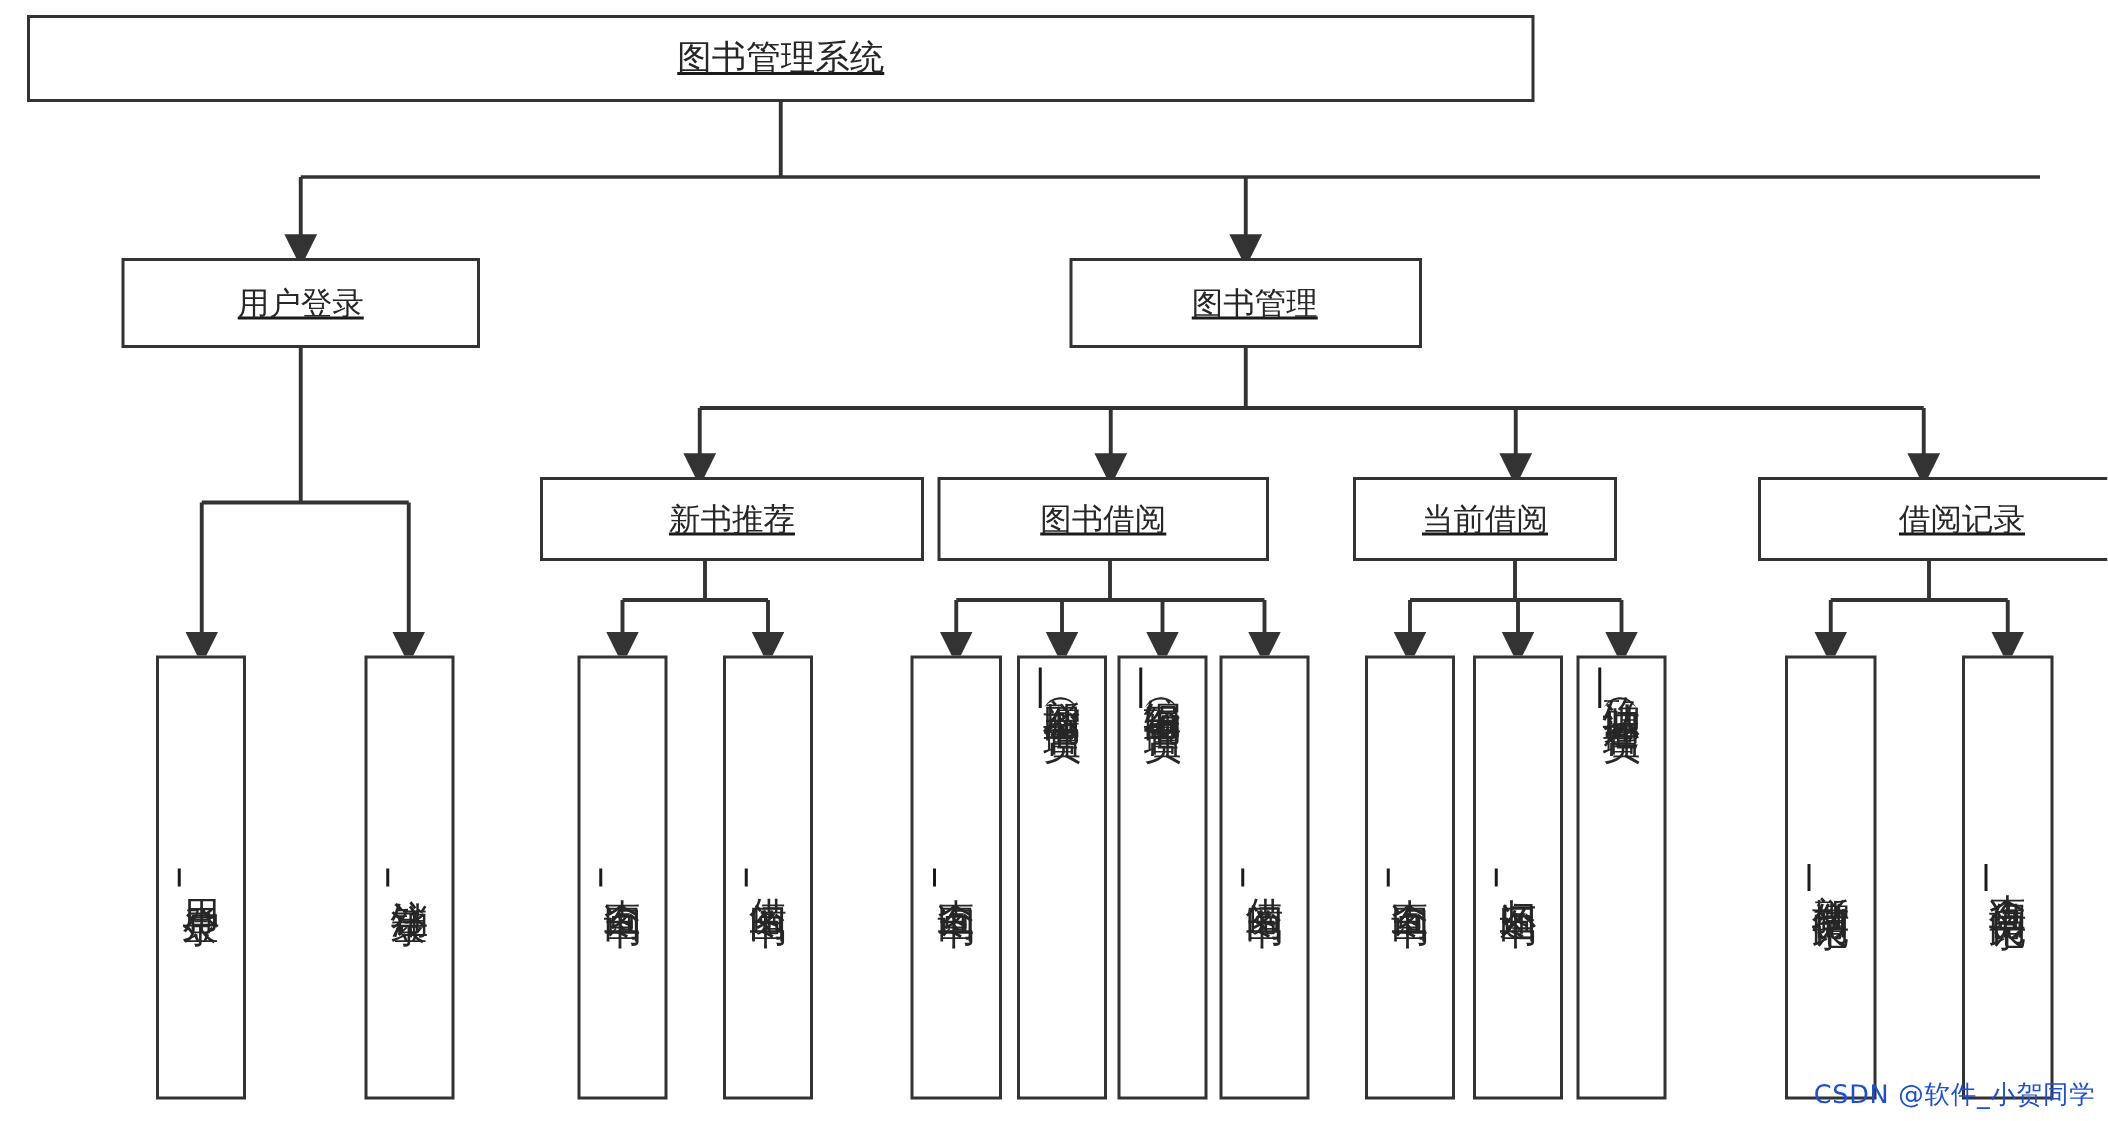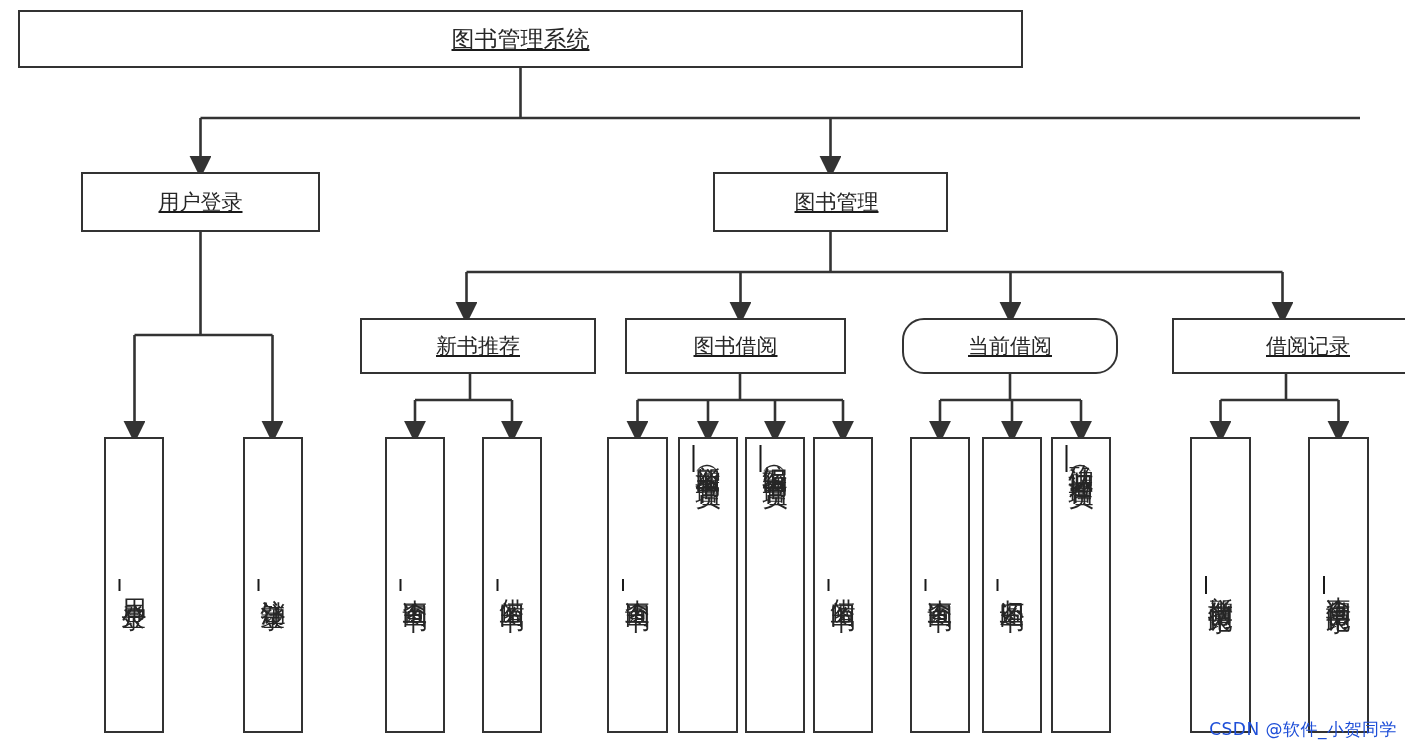--- a/index.html
+++ b/index.html
@@ -64,23 +64,23 @@
   .node.lvl2.n-user-login  { left: 81px;  width: 239px; }
   .node.lvl2.n-book-manage { left: 713px; width: 235px; padding-left: 12px; }
   
   .node.lvl3 {
     top: 318px;
     height: 56px;
   }
   .node.lvl3 .node-label {
     font-size: 21px;
   }
-  .node.lvl3.n-new-book    { left: 360px;  width: 236px; }
+  .node.lvl3.n-new-book    { left: 360px;  width: 256px; }
   .node.lvl3.n-borrow      { left: 625px;  width: 221px; }
-  .node.lvl3.n-current     { left: 902px;  width: 216px; border-radius: 22px; }
+  .node.lvl3.n-current     { left: 902px;  width: 176px; }
   .node.lvl3.n-record      { left: 1172px; width: 272px; }
   
   .node.leaf {
     top: 437px;
     height: 296px;
     align-items: flex-start;
     justify-content: center;
     padding-top: 0;
   }
   .node.leaf .node-label {

